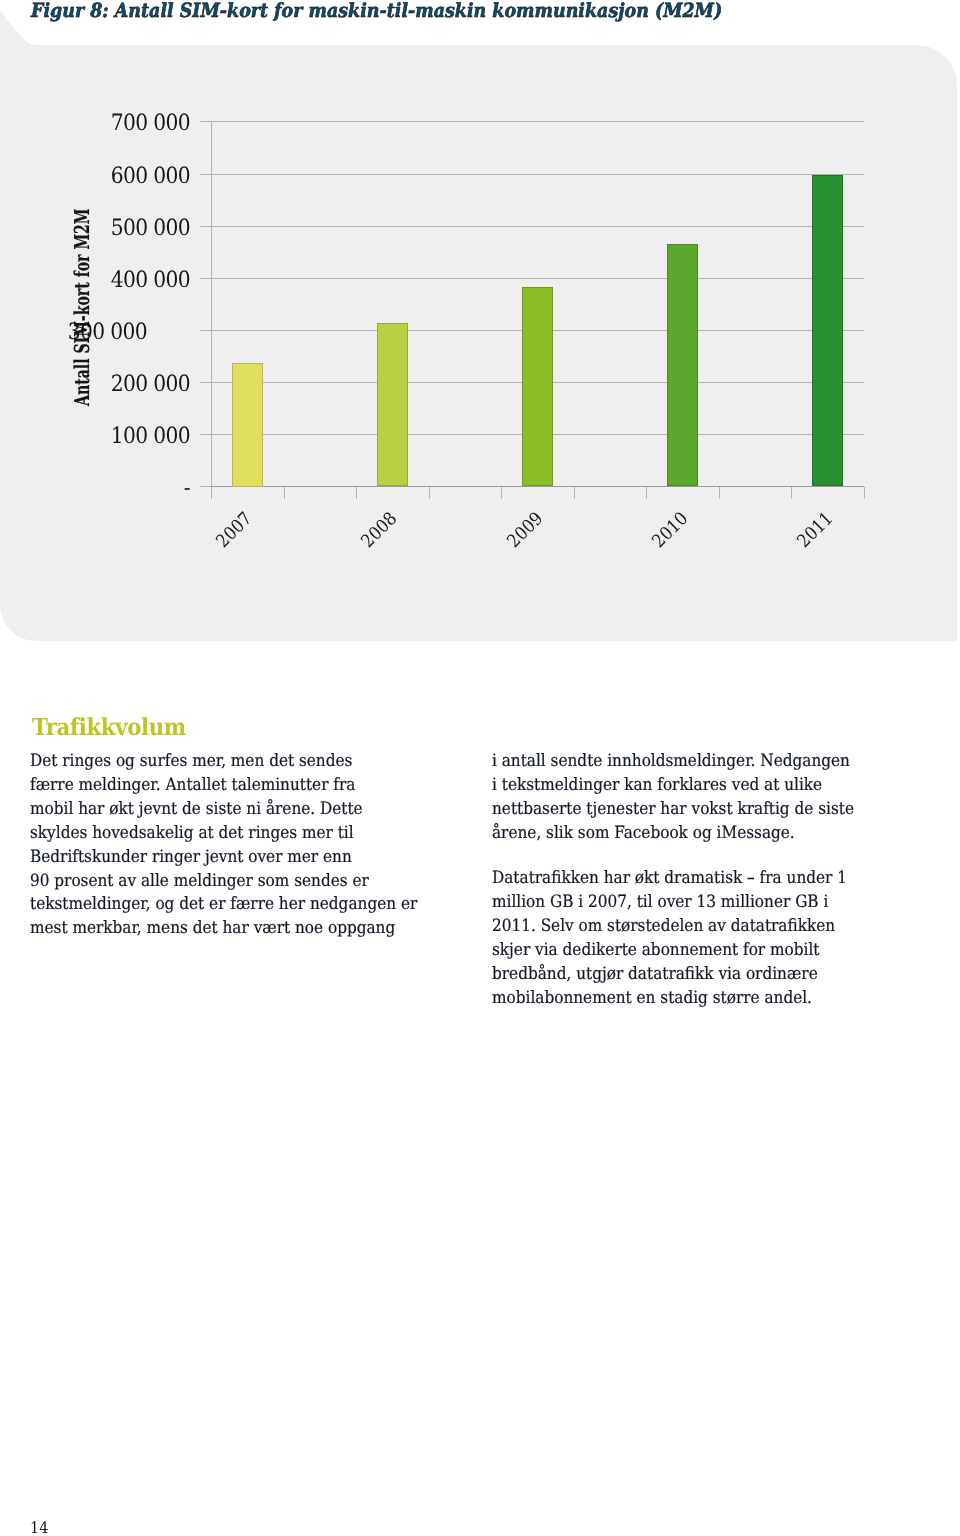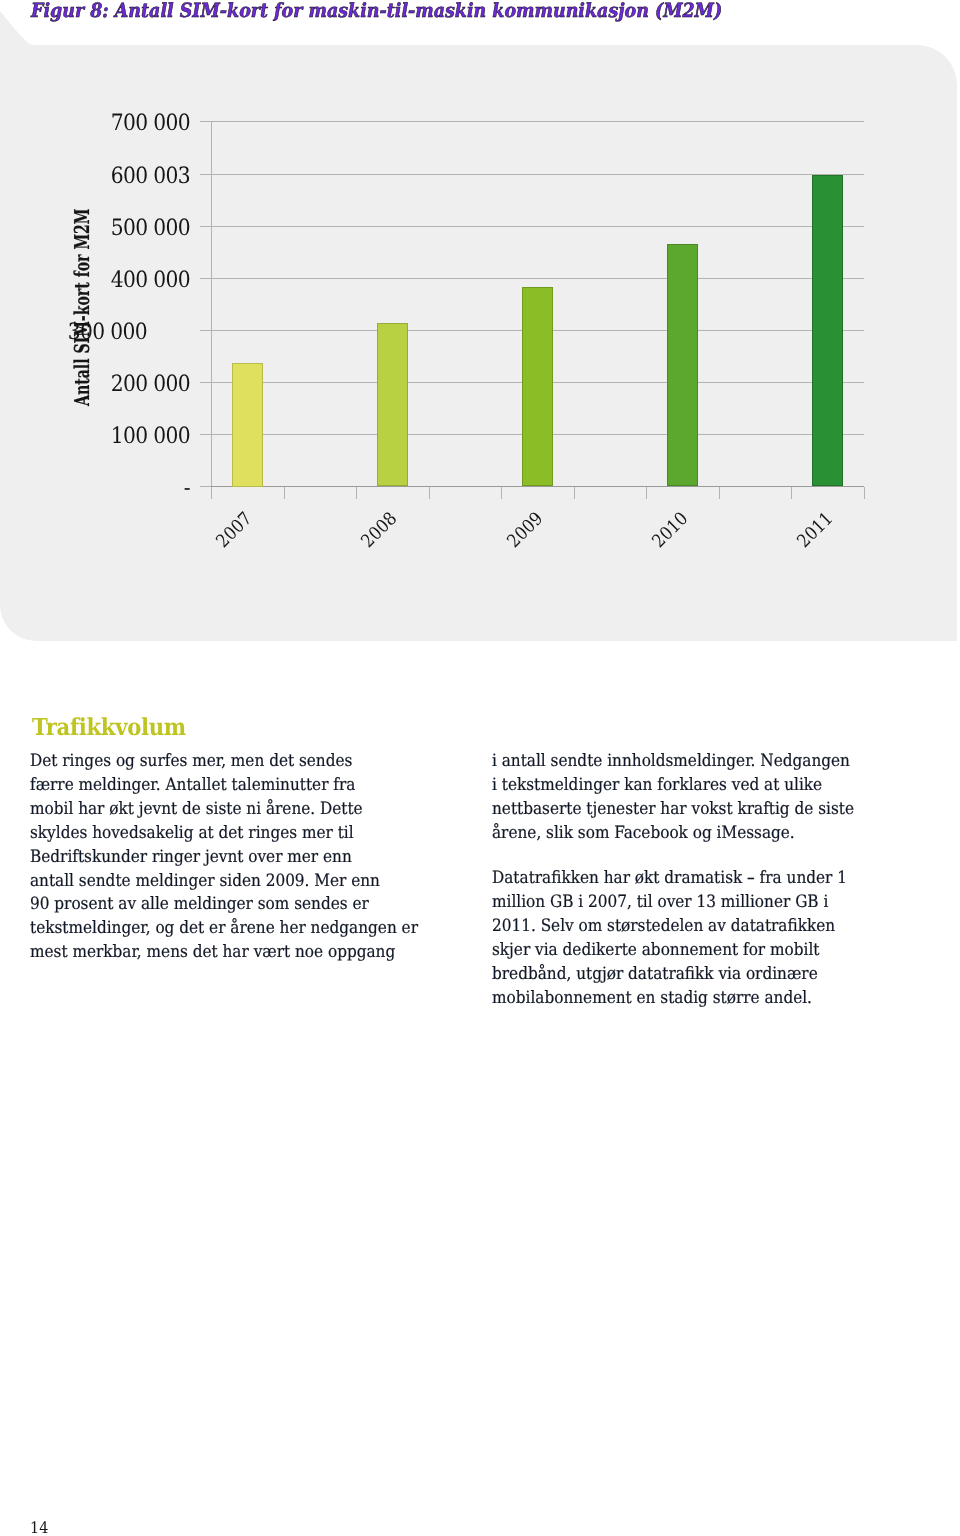--- a/index.html
+++ b/index.html
@@ -3,21 +3,21 @@
 <meta charset="utf-8">
 <style>
   html,body{margin:0;padding:0;}
   body{width:960px;height:1536px;background:#fff;font-family:"DejaVu Serif",serif;font-stretch:condensed;
        overflow:hidden;-webkit-font-smoothing:antialiased;text-rendering:geometricPrecision;}
   .page{position:relative;width:960px;height:1536px;transform:translateZ(0);}
 
   
   .fig-title{position:absolute;left:31px;top:1px;
     font-family:"DejaVu Serif",serif;font-stretch:condensed;font-weight:bold;font-style:italic;
-    font-size:19.4px;line-height:19.4px;color:#6d28d9;letter-spacing:0px;white-space:nowrap;
+    font-size:19.4px;line-height:19.4px;color:#0c4a6e;letter-spacing:0px;white-space:nowrap;
     -webkit-text-stroke:0.5px #111;}
 
   
   .panel{position:absolute;left:0;top:0;width:960px;height:660px;}
 
   
   .chart{position:absolute;left:0;top:0;width:960px;height:1536px;}
   .ylabel{position:absolute;left:0;top:0;
     font-family:"DejaVu Serif",serif;font-stretch:condensed;font-weight:bold;font-size:20.5px;color:#151515;
     transform-origin:0 0;white-space:nowrap;line-height:20.5px;-webkit-text-stroke:0.2px #151515;}
@@ -54,21 +54,21 @@
   <svg class="panel" width="960" height="660" viewBox="0 0 960 660" shape-rendering="geometricPrecision">
     <path id="panel-path" fill="#efefef" d="M0,11 C9,22 18,33 24,39 C27,42 30,45 34,45 L917,45 A40,40 0 0 1 957,85 L957,641 L36,641 A36,36 0 0 1 0,605 Z"></path>
   </svg>
 
   <div class="chart" id="chart">
       <div class="gridline" style="left: 211px; top: 121px; width: 653px;"></div>
       <div class="axisline" style="left: 199.5px; top: 121px; width: 11.5px; height: 1px;"></div>
       <div class="ytick" style="right: 770px; top: 110.4px; width: 120px;">700 000</div>
       <div class="gridline" style="left: 211px; top: 174px; width: 653px;"></div>
       <div class="axisline" style="left: 199.5px; top: 174px; width: 11.5px; height: 1px;"></div>
-      <div class="ytick" style="right: 770px; top: 162.514px; width: 120px;">600 003</div>
+      <div class="ytick" style="right: 770px; top: 162.514px; width: 120px;">600 000</div>
       <div class="gridline" style="left: 211px; top: 226px; width: 653px;"></div>
       <div class="axisline" style="left: 199.5px; top: 226px; width: 11.5px; height: 1px;"></div>
       <div class="ytick" style="right: 770px; top: 214.629px; width: 120px;">500 000</div>
       <div class="gridline" style="left: 211px; top: 278px; width: 653px;"></div>
       <div class="axisline" style="left: 199.5px; top: 278px; width: 11.5px; height: 1px;"></div>
       <div class="ytick" style="right: 770px; top: 266.743px; width: 120px;">400 000</div>
       <div class="gridline" style="left: 211px; top: 330px; width: 653px;"></div>
       <div class="axisline" style="left: 199.5px; top: 330px; width: 11.5px; height: 1px;"></div>
       <div class="ytick" style="right: 813px; top: 318.857px; width: 120px;">300 000</div>
       <div class="gridline" style="left: 211px; top: 382px; width: 653px;"></div>
@@ -106,23 +106,22 @@
     </div>
 
   <div class="heading">Trafikkvolum</div>
 
   <div class="col col-left" id="col-left">
       <div class="ln">Det ringes og surfes mer, men det sendes</div>
       <div class="ln">færre meldinger. Antallet taleminutter fra</div>
       <div class="ln">mobil har økt jevnt de siste ni årene. Dette</div>
       <div class="ln">skyldes hovedsakelig at det ringes mer til</div>
       <div class="ln">Bedriftskunder ringer jevnt over mer enn</div>
-      <div class="ln">antall sendte meldinger siden 2009. Mer enn</div>
       <div class="ln">90 prosent av alle meldinger som sendes er</div>
-      <div class="ln">tekstmeldinger, og det er årene her nedgangen er</div>
+      <div class="ln">tekstmeldinger, og det er færre her nedgangen er</div>
       <div class="ln">mest merkbar, mens det har vært noe oppgang</div>
     </div>
   <div class="col col-right" id="col-right">
       <div class="ln">i antall sendte innholdsmeldinger. Nedgangen</div>
       <div class="ln">i tekstmeldinger kan forklares ved at ulike</div>
       <div class="ln">nettbaserte tjenester har vokst kraftig de siste</div>
       <div class="ln">årene, slik som Facebook og iMessage.</div>
       <div class="gap"></div>
       <div class="ln">Datatrafikken har økt dramatisk – fra under 1</div>
       <div class="ln">million GB i 2007, til over 13 millioner GB i</div>

